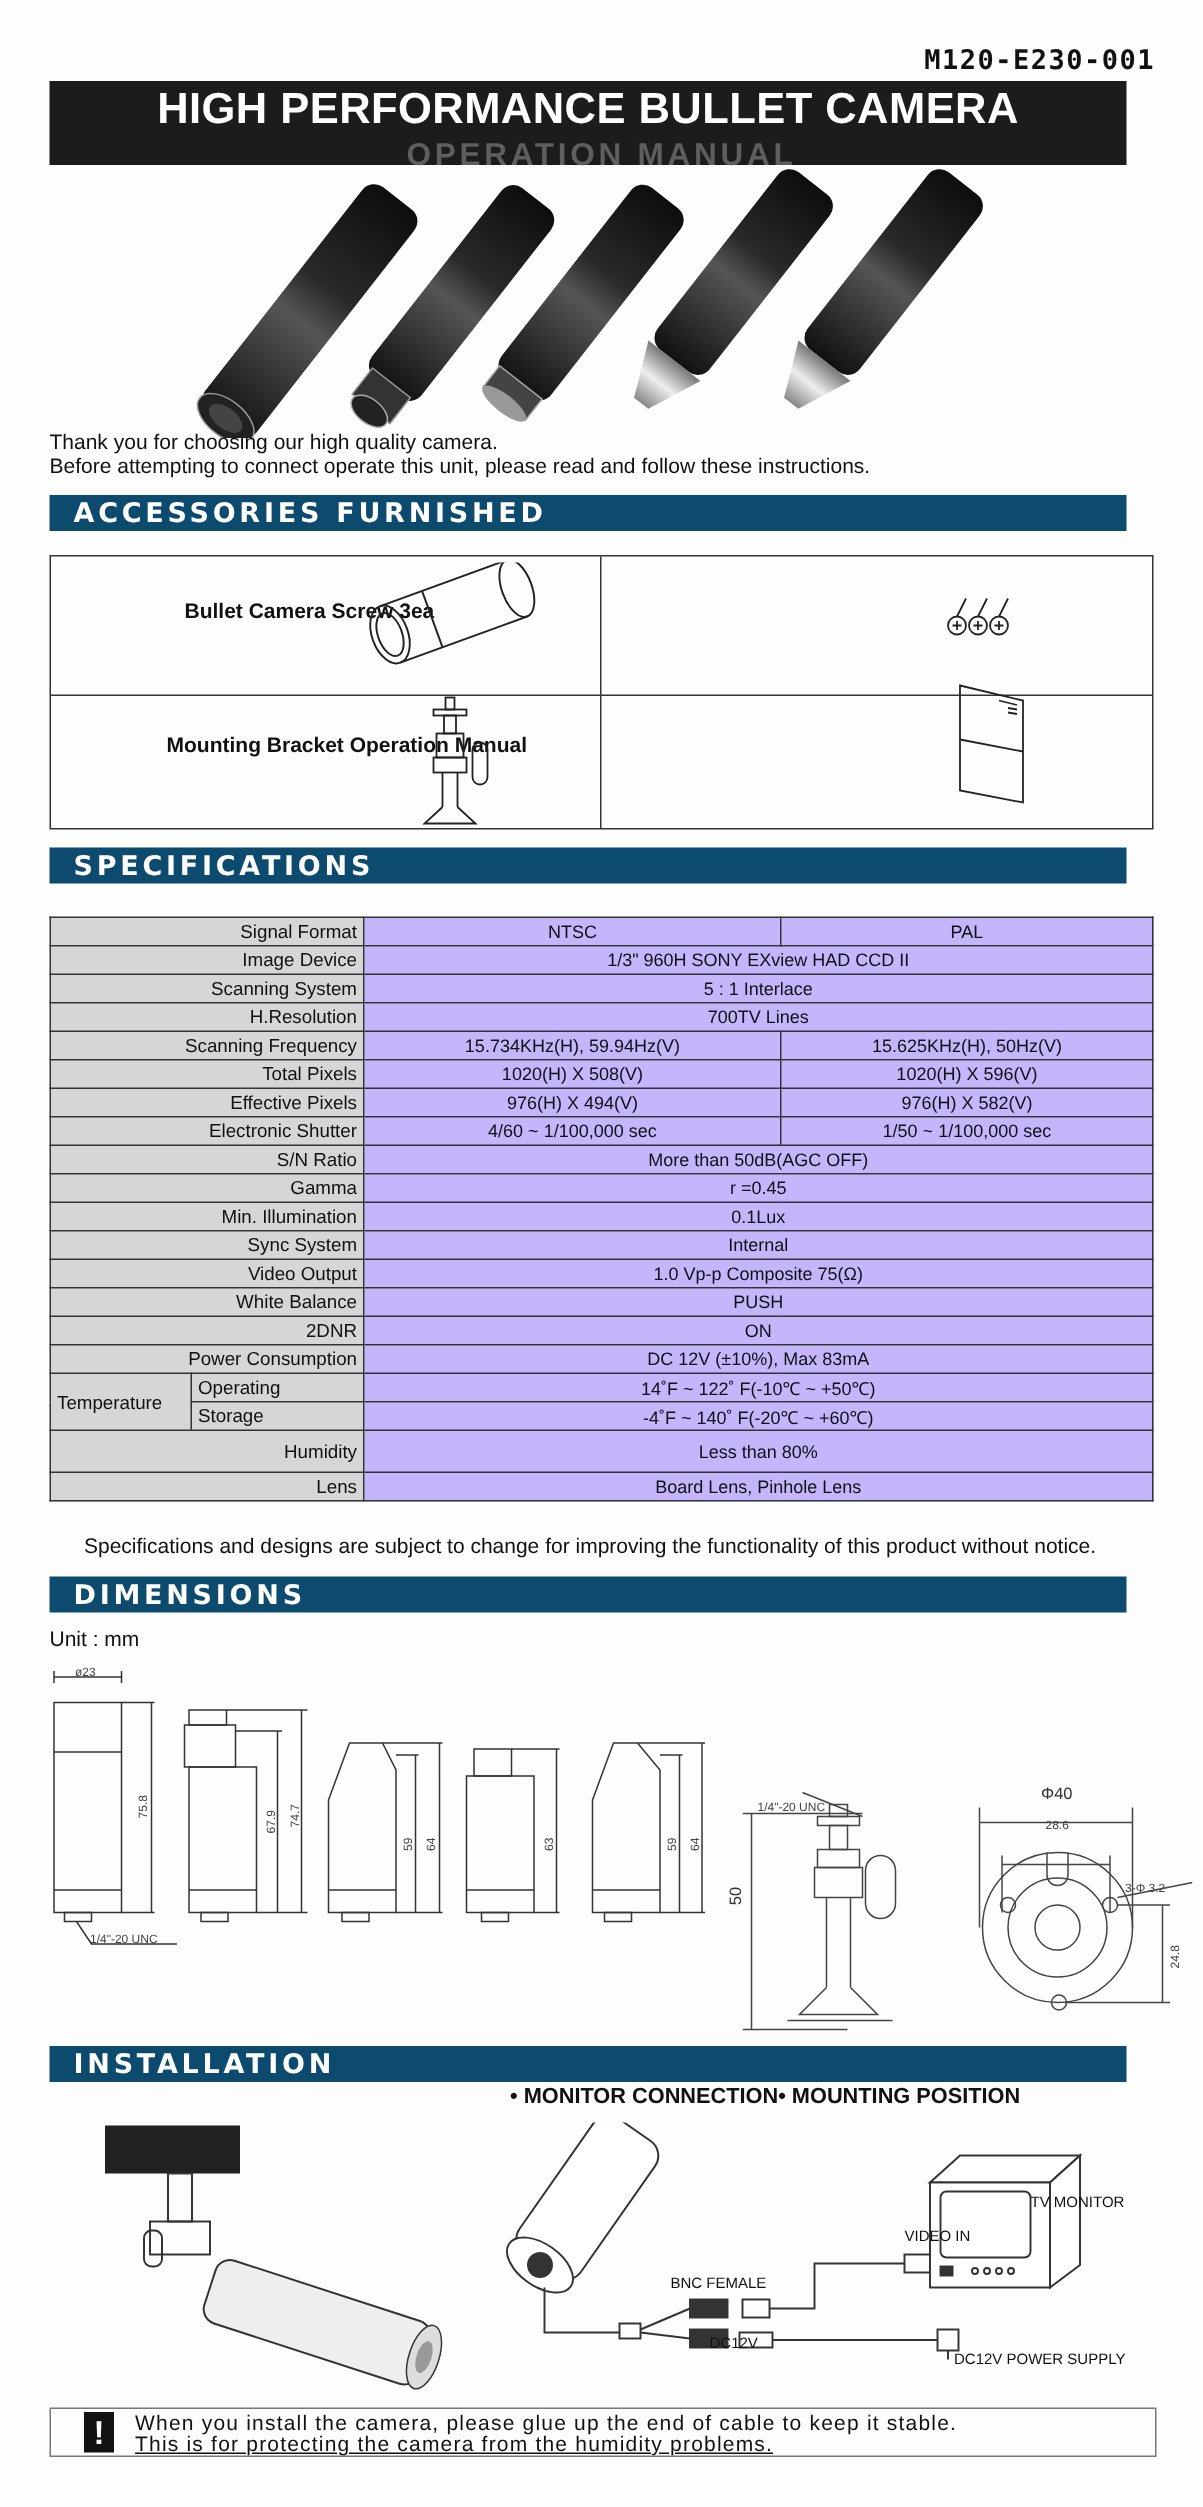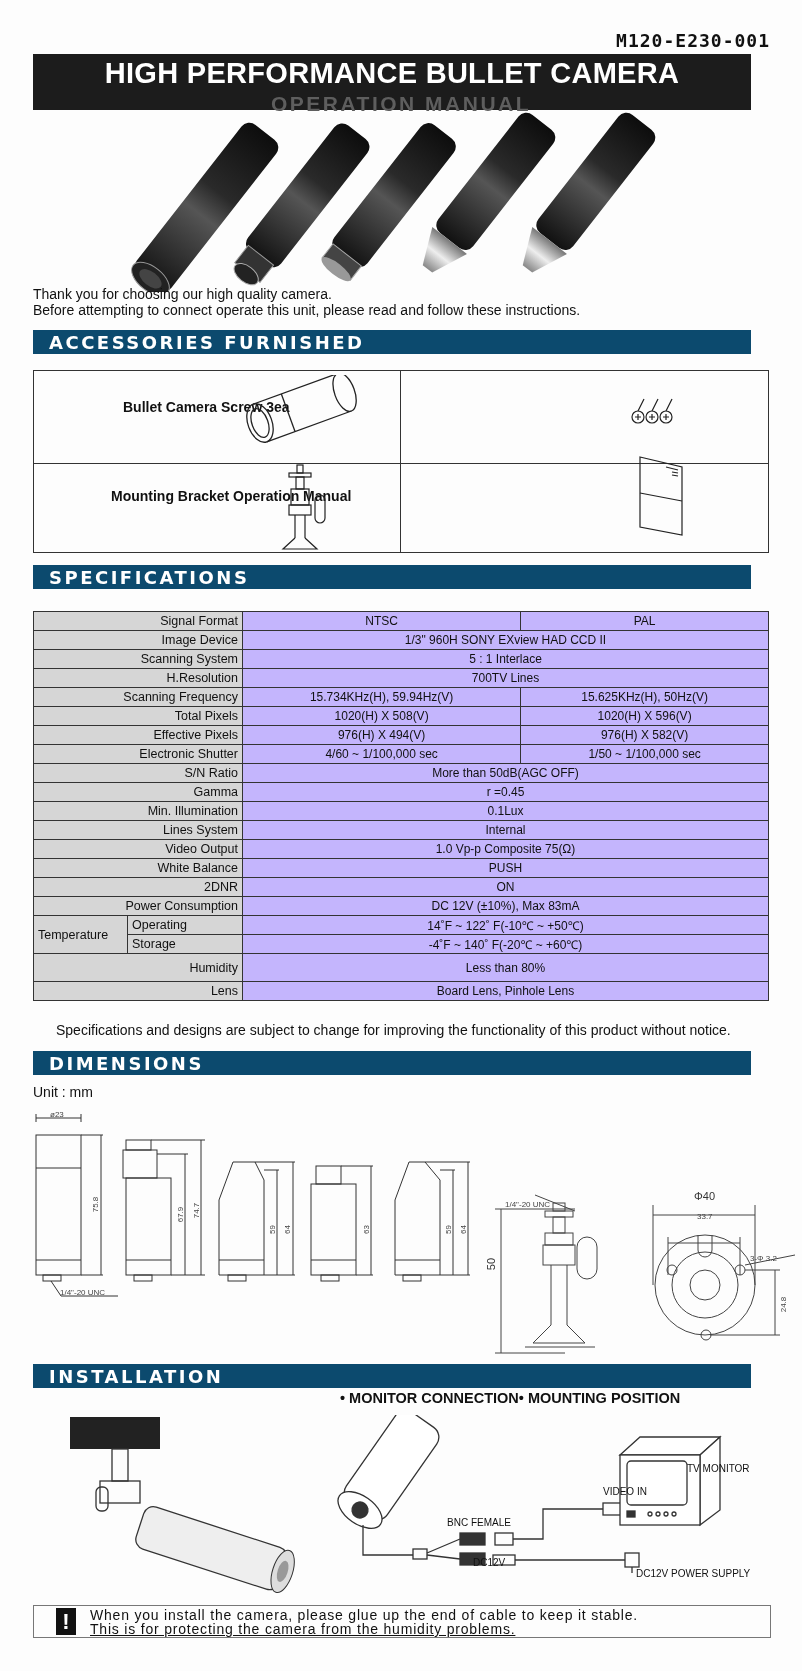--- a/index.html
+++ b/index.html
@@ -174,21 +174,21 @@
       </tr>
   <tr>
         <td class="k" colspan="2">Gamma</td>
         <td class="val" colspan="2">r =0.45</td>
       </tr>
   <tr>
         <td class="k" colspan="2">Min. Illumination</td>
         <td class="val" colspan="2">0.1Lux</td>
       </tr>
   <tr>
-        <td class="k" colspan="2">Lines System</td>
+        <td class="k" colspan="2">Sync System</td>
         <td class="val" colspan="2">Internal</td>
       </tr>
   <tr>
         <td class="k" colspan="2">Video Output</td>
         <td class="val" colspan="2">1.0 Vp-p Composite 75(Ω)</td>
       </tr>
   <tr>
         <td class="k" colspan="2">White Balance</td>
         <td class="val" colspan="2">PUSH</td>
       </tr>
@@ -321,21 +321,21 @@
       <line x1="245" y1="52" x2="245" y2="90"></line>
     <line x1="250" y1="85" x2="285" y2="85"></line>
       <line x1="215" y1="150" x2="285" y2="150"></line>
       <line x1="280" y1="85" x2="280" y2="150"></line>
     <line x1="250" y1="80" x2="300" y2="70"></line>
   </g>
 </svg>
 <div class="abs dimtxt" style="left:505px;top:1200px;">1/4"-20 UNC</div>
 <div class="abs" style="left:485px;top:1258px;font-size:11px;color:#333;transform:rotate(-90deg);">50</div>
 <div class="abs" style="left:694px;top:1190px;font-size:11px;color:#333;">Φ40</div>
-<div class="abs dimtxt" style="left:697px;top:1212px;">33.7</div>
+<div class="abs dimtxt" style="left:697px;top:1212px;">28.6</div>
 <div class="abs dimtxt" style="left:750px;top:1254px;">3-Φ 3.2</div>
 <div class="abs dimtxt" style="left:776px;top:1300px;transform:rotate(-90deg);">24.8</div>
 
 <div class="abs sechead" style="top:1364px;width:718px;">INSTALLATION</div>
 <div class="abs install-title">• MONITOR CONNECTION• MOUNTING POSITION</div>
 
 <svg class="abs" style="left:60px;top:1415px;" width="240" height="180">
   <rect x="10" y="2" width="90" height="32" fill="#222"></rect>
   <g fill="none" stroke="#333" stroke-width="1.3">
     <rect x="52" y="34" width="16" height="32"></rect>

